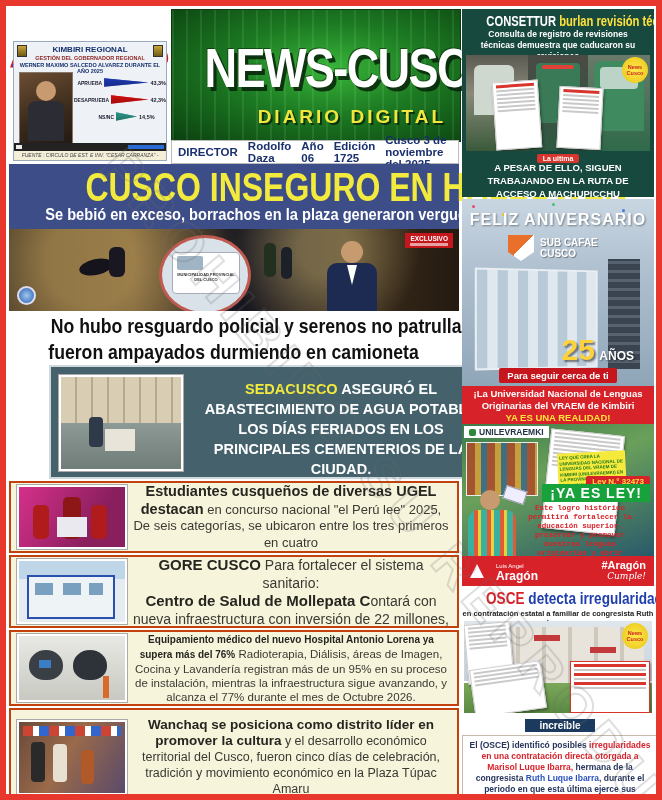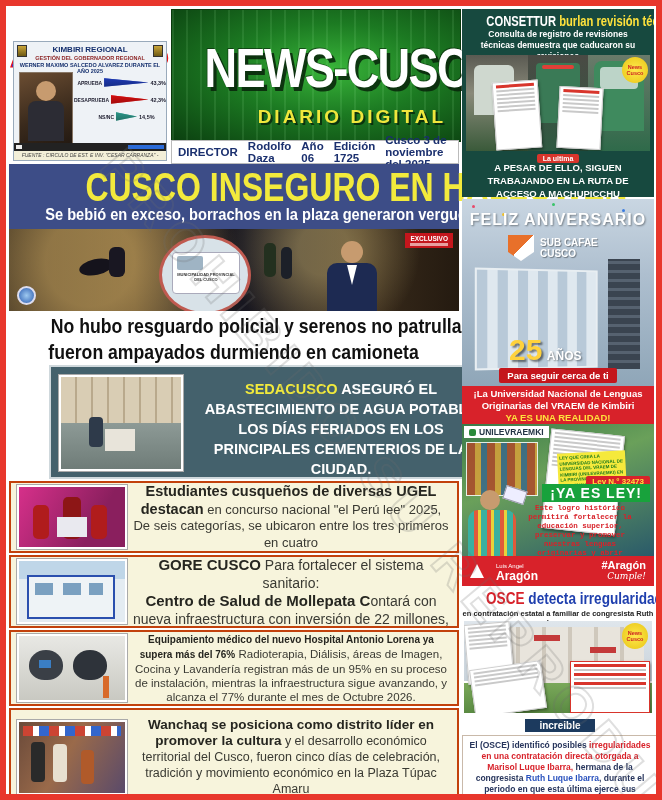--- a/index.html
+++ b/index.html
@@ -310,21 +310,21 @@
         <div style="color:#fff;font-weight:900;font-size:10px;line-height:11px;text-shadow:1px 1px 1px rgba(0,0,0,.4);">
           <div>SUB CAFAE</div>
           <div>CUSCO</div>
         </div>
       </div>
       <div class="abs" style="left:14px;top:70px;width:120px;height:96px;background:
            repeating-linear-gradient(90deg,#b8c9d8 0 10px,#dfe8ef 10px 20px);
            border:2px solid #e8eef2;transform:perspective(300px) rotateY(8deg);"></div>
       <div class="abs" style="left:146px;top:60px;width:32px;height:110px;background:
            repeating-linear-gradient(0deg,#3a4450 0 6px,#566270 6px 9px);"></div>
-      <div class="abs" style="left:7px;right:20px;top:134px;text-align:left;padding-left:40px;">
+      <div class="abs" style="left:7px;right:20px;top:134px;text-align:right;padding-left:40px;">
         <span class="years">25</span>
         <span class="years-word">AÑOS</span>
       </div>
       <div class="abs" style="left:0;right:0;top:166px;text-align:center;">
         <span class="tagline">Para seguir cerca de ti</span>
       </div>
     </div>
 
     <div class="abs" style="left:0;top:377px;width:192px;height:200px;overflow:hidden;">
       <div class="uni-banner" style="padding:2px 0;">

